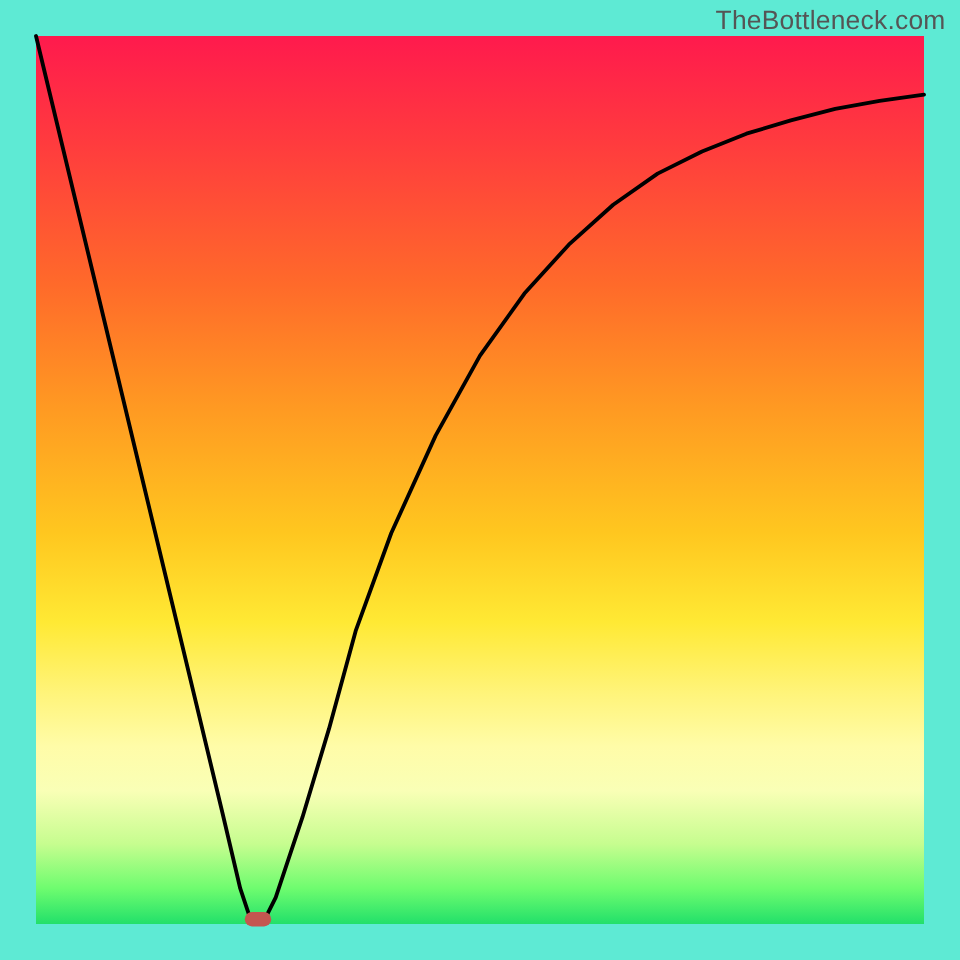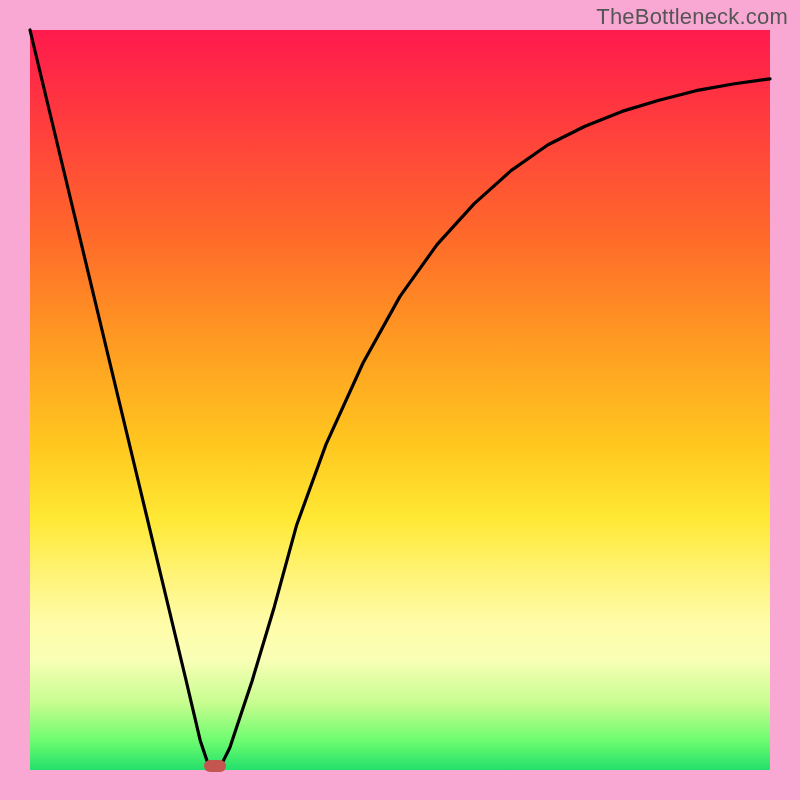--- a/index.html
+++ b/index.html
@@ -8,21 +8,21 @@
     width: 800px;
     height: 800px;
     background: #000;
     font-family: Arial, Helvetica, sans-serif;
     overflow: hidden;
   }
   .frame {
     position: relative;
     width: 800px;
     height: 800px;
-    background: #f9a8d4;
+    background: #5eead4;
   }
   .watermark {
     position: absolute;
     top: 4px;
     right: 12px;
     color: #555;
     font-size: 22px;
     font-weight: 500;
     letter-spacing: 0.2px;
     z-index: 10;

